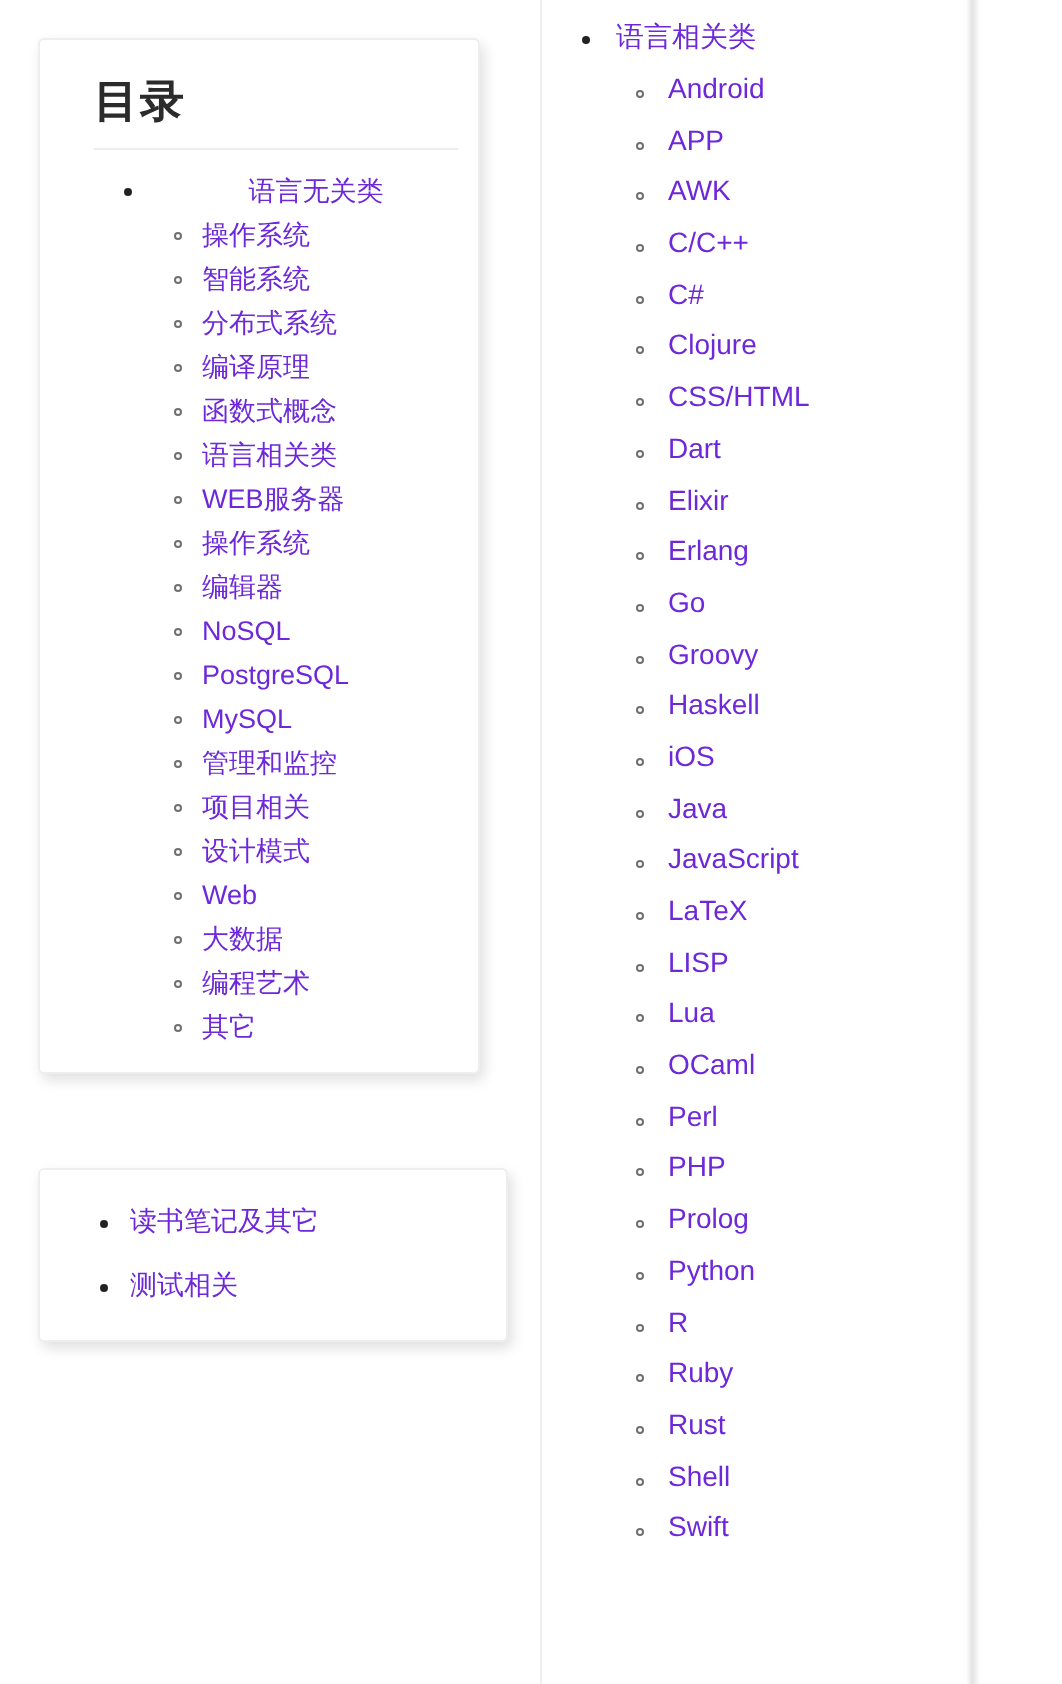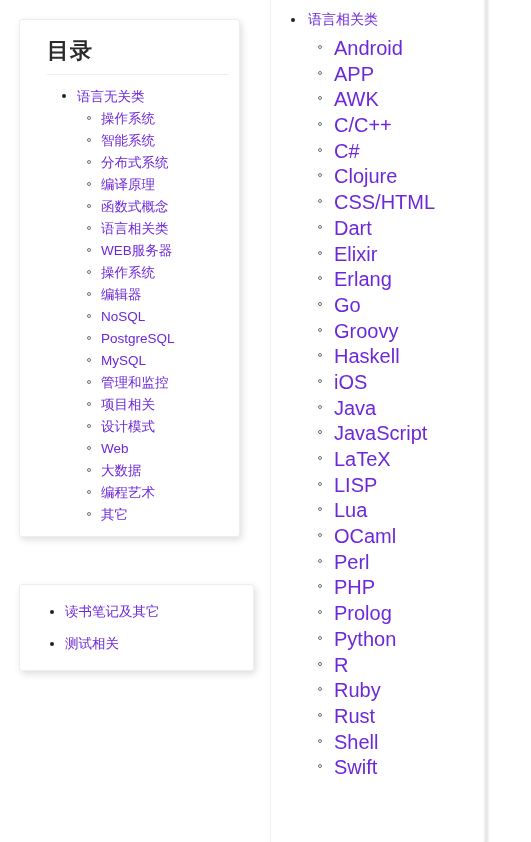--- a/index.html
+++ b/index.html
@@ -116,20 +116,21 @@
     margin: 0;
     padding: 0;
     position: relative;
     top: 12px;
   }
   #toc-list > li.node > .row {
     position: relative;
     padding-left: 15px;
     margin-left: 42px;
     height: 22px;
+    text-align: center;
   }
   #toc-list ul.lvl2 {
     list-style: none;
     margin: 0;
     padding: 0;
   }
   #toc-list ul.lvl2 > li {
     position: relative;
     padding-left: 14px;
     margin-left: 67px;
@@ -203,21 +204,21 @@
     margin: 0;
     padding: 0;
   }
   #lang-list ul.lvl2 > li {
     position: relative;
     padding-left: 16px;
     margin-left: 48px;
     height: 25.7px;
   }
   #lang-list ul.lvl2 > li > .bullet-circle { top: 9px; }
-  #lang-list a.link { font-size: 20px; }
+  #lang-list a.link { font-size: 14px; }
   #lang-list > li.node > .row a.link { font-size: 14px; }
 </style>
 </head>
 <body>
 
 <div id="page">
 
   <div id="left-col">
 
     <div class="card" id="card-toc">

